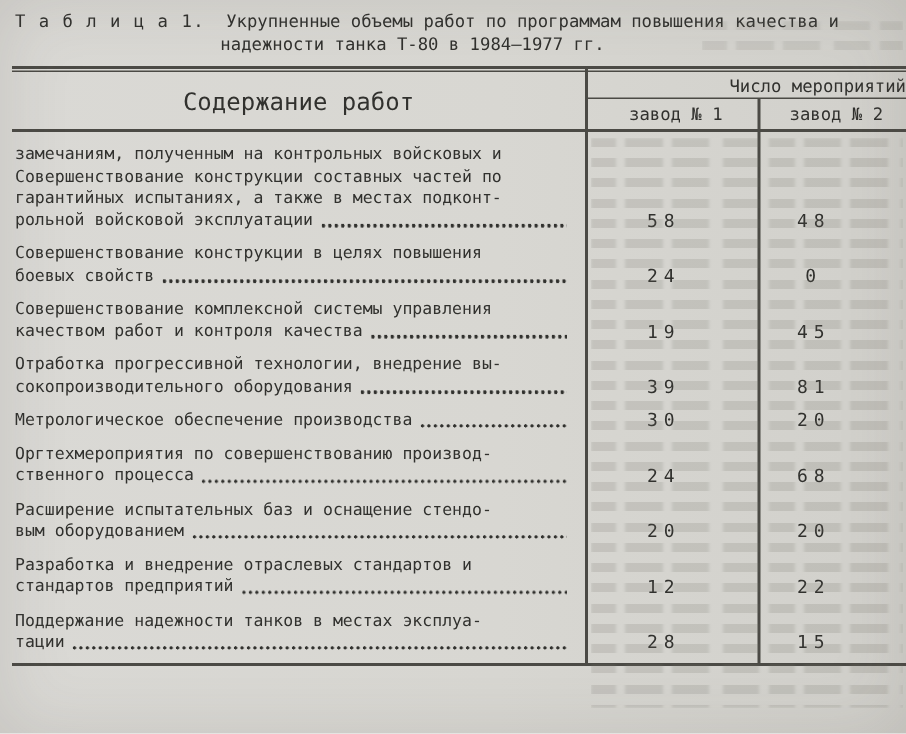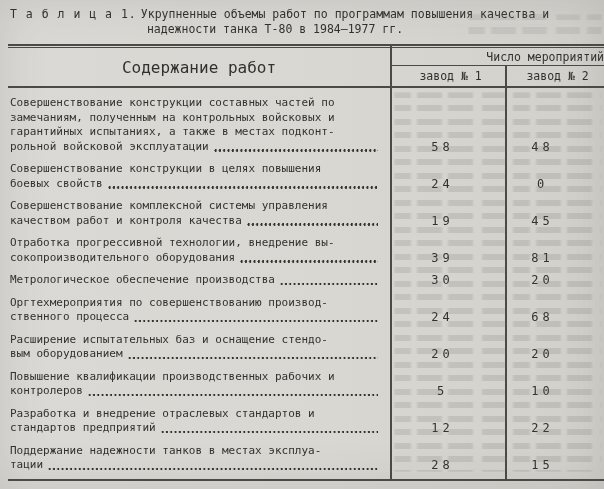--- a/index.html
+++ b/index.html
@@ -19,21 +19,21 @@
   body::after {
     content: "";
     position: absolute; inset: 0;
     box-shadow: inset 0 0 46px rgba(92, 90, 80, 0.16);
     pointer-events: none;
   }
 
   
   .title { padding: 7px 4px 0 10px; font-size: 11.5px; line-height: 15px; }
   .title-line1 { white-space: nowrap; }
-  .title-label { letter-spacing: 1px; margin-right: 4px; }
+  .title-label { letter-spacing: 1px; margin-right: 14px; }
   .title-line2 { text-align: center; padding-right: 60px; }
 
   
   .stable { position: absolute; left: 8px; right: 0; top: 44px; border-bottom: 2px solid var(--rule); }
   .rule-top { height: 4px; border-top: 2px solid var(--rule); border-bottom: 1px solid var(--rule); }
   .vline-main { position: absolute; left: 382px; top: 0; bottom: 0; width: 2px; background: var(--rule); }
   .vline-sub  { position: absolute; left: 497px; top: 22px; bottom: 0; width: 1.5px; background: var(--rule); }
 
   .thead { display: flex; border-bottom: 2px solid var(--rule); }
   .th-left { width: 382px; display: flex; align-items: center; justify-content: center; font-size: 16px; }
@@ -108,24 +108,24 @@
         <div class="th-plant1">завод № 1</div>
         <div class="th-plant2">завод № 2</div>
       </div>
     </div>
   </div>
 
   <div class="tbody" id="tbody">
       <div class="row">
     <div class="cell-text">
           <div class="line">
+            <span>замечаниям, полученным на контрольных войсковых и</span>
+          </div>
+          <div class="line">
             <span>Совершенствование конструкции составных частей по</span>
-          </div>
-          <div class="line">
-            <span>замечаниям, полученным на контрольных войсковых и</span>
           </div>
           <div class="line">
             <span>гарантийных испытаниях, а также в местах подконт-</span>
           </div>
           <div class="line">
             <span>рольной войсковой эксплуатации</span>
             <span class="leader"></span>
           </div>
         </div>
     <div class="cell-num cell-num1">58</div>
@@ -202,33 +202,20 @@
             <span>вым оборудованием</span>
             <span class="leader"></span>
           </div>
         </div>
     <div class="cell-num cell-num1">20</div>
     <div class="cell-num cell-num2">20</div>
   </div>
       <div class="row">
     <div class="cell-text">
           <div class="line">
-            <span>Повышение квалификации производственных рабочих и</span>
-          </div>
-          <div class="line">
-            <span>контролеров</span>
-            <span class="leader"></span>
-          </div>
-        </div>
-    <div class="cell-num cell-num1">5</div>
-    <div class="cell-num cell-num2">10</div>
-  </div>
-      <div class="row">
-    <div class="cell-text">
-          <div class="line">
             <span>Разработка и внедрение отраслевых стандартов и</span>
           </div>
           <div class="line">
             <span>стандартов предприятий</span>
             <span class="leader"></span>
           </div>
         </div>
     <div class="cell-num cell-num1">12</div>
     <div class="cell-num cell-num2">22</div>
   </div>

